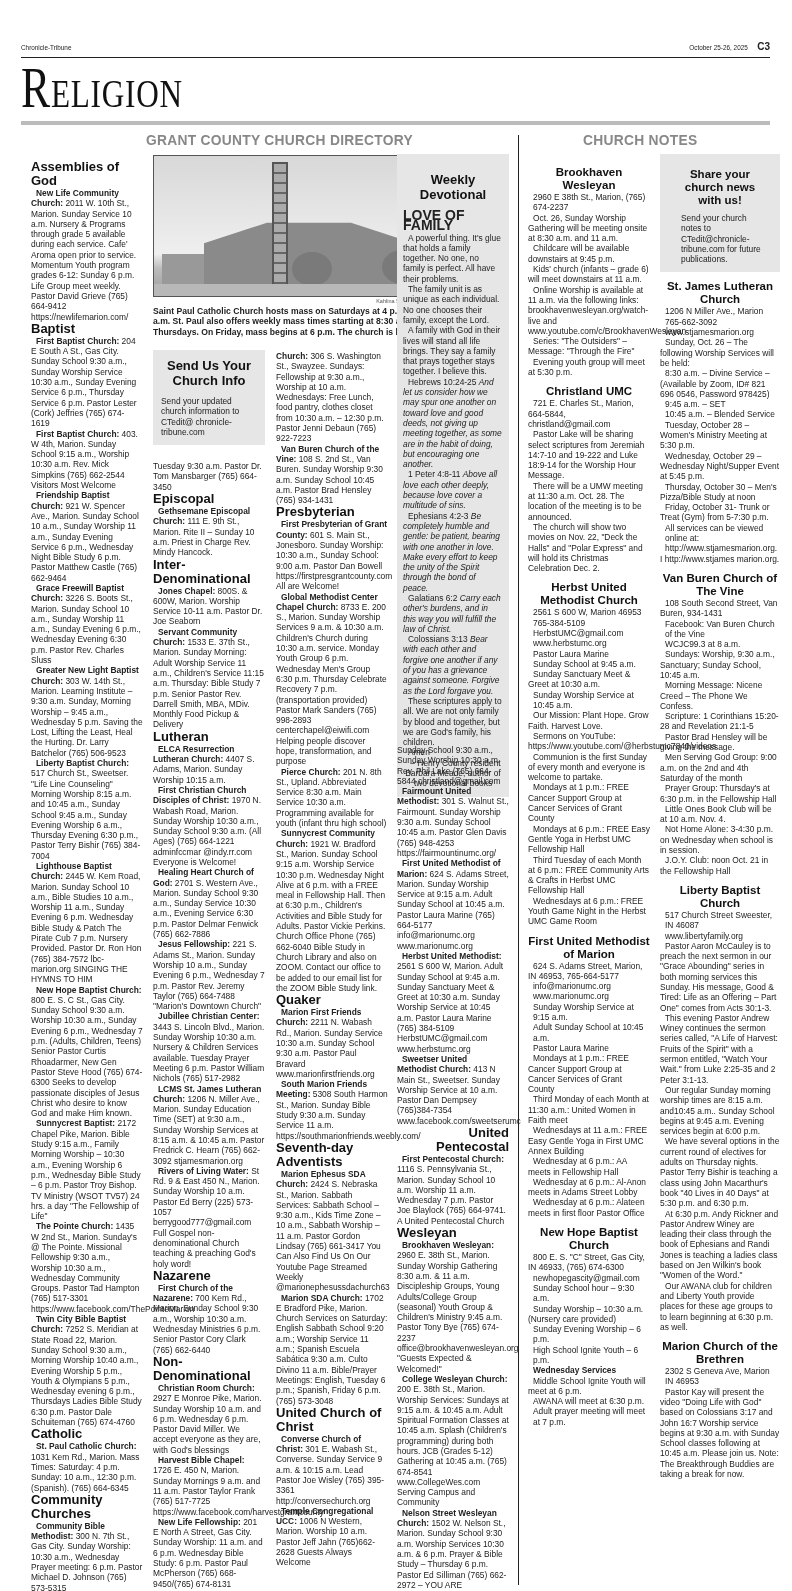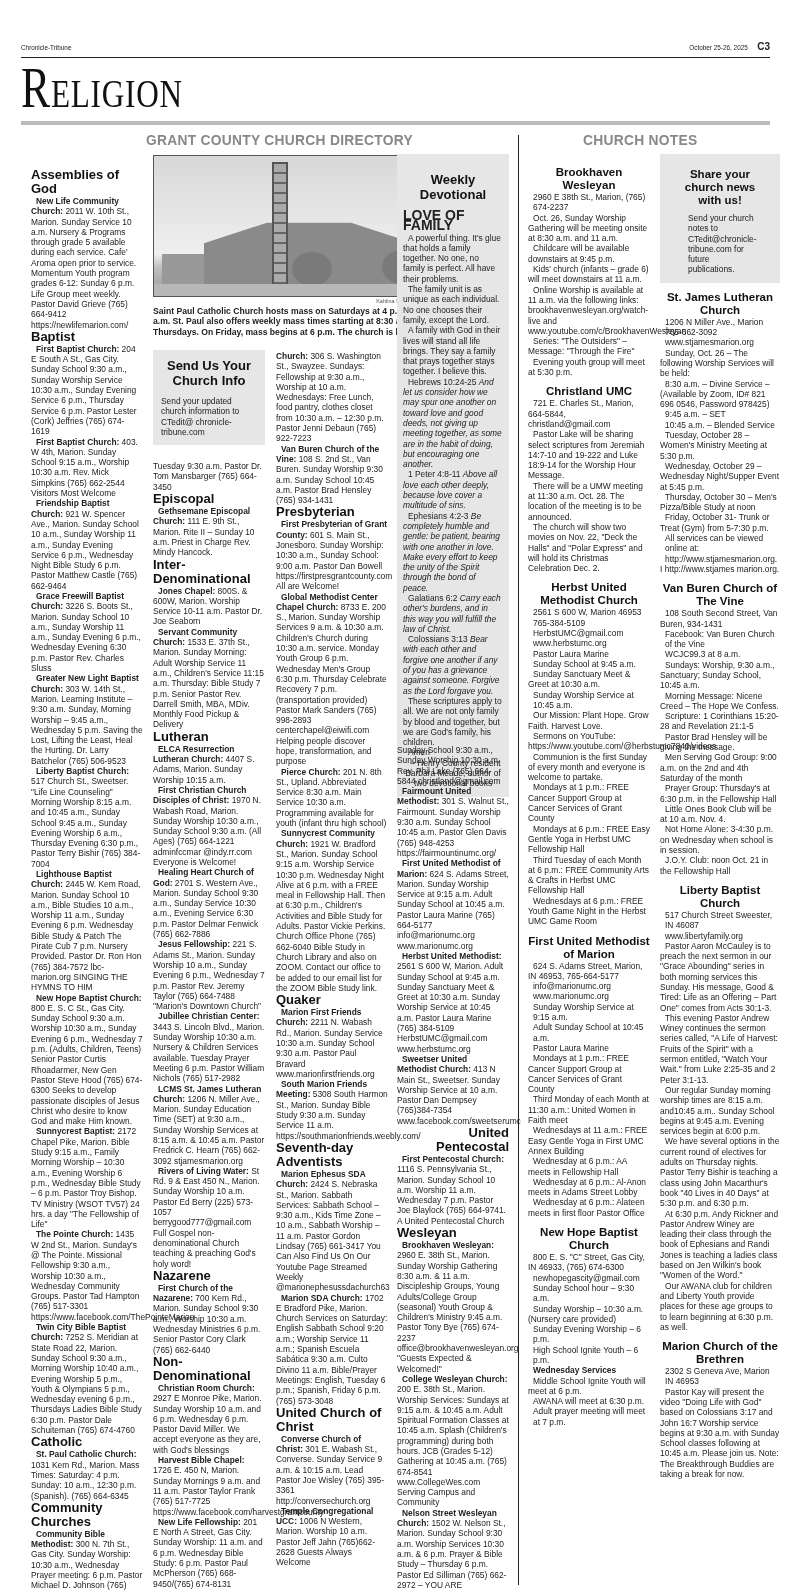--- a/index.html
+++ b/index.html
@@ -11,21 +11,21 @@
   .topbar .page{position:absolute;right:0;top:3px;font-weight:bold;font-size:10px}
   .rule{position:absolute;left:21px;top:57px;width:749px;height:1px;background:#222}
   .masthead{position:absolute;left:21px;top:60px;font-family:"Liberation Serif",serif;font-size:56px;line-height:56px;letter-spacing:1px;color:#111;transform:scaleX(.78);transform-origin:left}
   .masthead .small{font-size:40px}
   .graybar{position:absolute;left:21px;top:121px;width:749px;height:4px;background:#bbb}
   .section-title{position:absolute;top:131px;font-size:15px;font-weight:bold;color:#888;letter-spacing:.3px;transform:scaleX(.92);transform-origin:left}
   .col{position:absolute;font-size:8.4px;line-height:10.3px;color:#222}
   .col p{margin:0;text-indent:5px}
   .col p.ni{text-indent:0}
   .cat{font-size:13px;font-weight:bold;line-height:14px;color:#111}
-  .cat:first-child{margin-top:16px}
+  .cat:first-child{margin-top:8px}
   .cn{font-weight:bold}
   .vline{position:absolute;width:1px;background:#222}
   .photo{position:absolute;left:153px;top:155px;width:348px;height:142px;background:linear-gradient(#d8d8d8,#efefef 70%,#bdbdbd 80%,#9a9a9a);border:1px solid #555;overflow:hidden}
   .photo .tower{position:absolute;left:118px;top:6px;width:16px;height:128px;border:2px solid #555;background:repeating-linear-gradient(#aaa 0 8px,#666 8px 10px)}
   .photo .bldg{position:absolute;left:50px;top:60px;width:210px;height:68px;background:#8a8a8a;clip-path:polygon(0 40%,30% 10%,70% 10%,100% 40%,100% 100%,0 100%)}
   .photo .bldg2{position:absolute;left:8px;top:98px;width:60px;height:30px;background:#999}
   .photo .ground{position:absolute;left:0;bottom:0;width:100%;height:12px;background:#b8b8b8}
   .photo .tree{position:absolute;width:40px;height:34px;border-radius:50%;background:#7a7a7a}
   .credit{position:absolute;left:153px;top:298px;width:348px;text-align:right;font-size:5.5px;color:#555}
   .caption{position:absolute;left:153px;top:306px;width:348px;font-size:8.6px;line-height:10.3px;font-weight:bold;color:#222}
@@ -218,21 +218,21 @@
     <p class="w">Sunday Worship – 10:30 a.m. (Nursery care provided)</p>
     <p>Sunday Evening Worship – 6 p.m.</p>
     <p>High School Ignite Youth – 6 p.m.</p>
     <p style="font-weight: bold;">Wednesday Services</p>
     <p class="w">Middle School Ignite Youth will meet at 6 p.m.</p>
     <p>AWANA will meet at 6:30 p.m.</p>
     <p>Adult prayer meeting will meet at 7 p.m.</p>
   </div>
 
 <div class="col notes" style="left:660px;top:154px;width:120px">
-  <div class="box" style="padding:6px 23px 8px">
+  <div class="box" style="padding:6px 16px 8px">
     <h3 style="font-size:11.5px;margin-bottom:6px">Share your church news with us!</h3>
     <p class="ni">Send your church notes to CTedit@chronicle-tribune.com for future publications.</p>
   </div>
   <div id="col6">
       <h3>St. James Lutheran Church</h3>
       <p>1206 N Miller Ave., Marion</p>
       <p>765-662-3092</p>
       <p>www.stjamesmarion.org</p>
       <p class="w">Sunday, Oct. 26 – The following Worship Services will be held:</p>
       <p class="w">8:30 a.m. – Divine Service – (Available by Zoom, ID# 821 696 0546, Password 978425)</p>
@@ -242,21 +242,21 @@
       <p class="w">Wednesday, October 29 – Wednesday Night/Supper Event at 5:45 p.m.</p>
       <p class="w">Thursday, October 30 – Men's Pizza/Bible Study at noon</p>
       <p class="w">Friday, October 31- Trunk or Treat (Gym) from 5-7:30 p.m.</p>
       <p>All services can be viewed online at:</p>
       <p class="w">http://www.stjamesmarion.org. I http://www.stjames marion.org.</p>
       <h3>Van Buren Church of The Vine</h3>
       <p class="w">108 South Second Street, Van Buren, 934-1431</p>
       <p>Facebook: Van Buren Church of the Vine</p>
       <p>WCJC99.3 at 8 a.m.</p>
       <p class="w">Sundays: Worship, 9:30 a.m., Sanctuary; Sunday School, 10:45 a.m.</p>
-      <p class="w">Morning Message: Nicene Creed – The Hope We Confess.</p>
+      <p class="w">Morning Message: Nicene Creed – The Phone We Confess.</p>
       <p class="w">Scripture: 1 Corinthians 15:20-28 and Revelation 21:1-5</p>
       <p class="w">Pastor Brad Hensley will be giving the message.</p>
       <p class="w">Men Serving God Group: 9:00 a.m. on the 2nd and 4th Saturday of the month</p>
       <p class="w">Prayer Group: Thursday's at 6:30 p.m. in the Fellowship Hall</p>
       <p class="w">Little Ones Book Club will be at 10 a.m. Nov. 4.</p>
       <p class="w">Not Home Alone: 3-4:30 p.m. on Wednesday when school is in session.</p>
       <p class="w">J.O.Y. Club: noon Oct. 21 in the Fellowship Hall</p>
       <h3>Liberty Baptist Church</h3>
       <p>517 Church Street Sweester, IN 46087</p>
       <p>www.libertyfamily.org</p>

